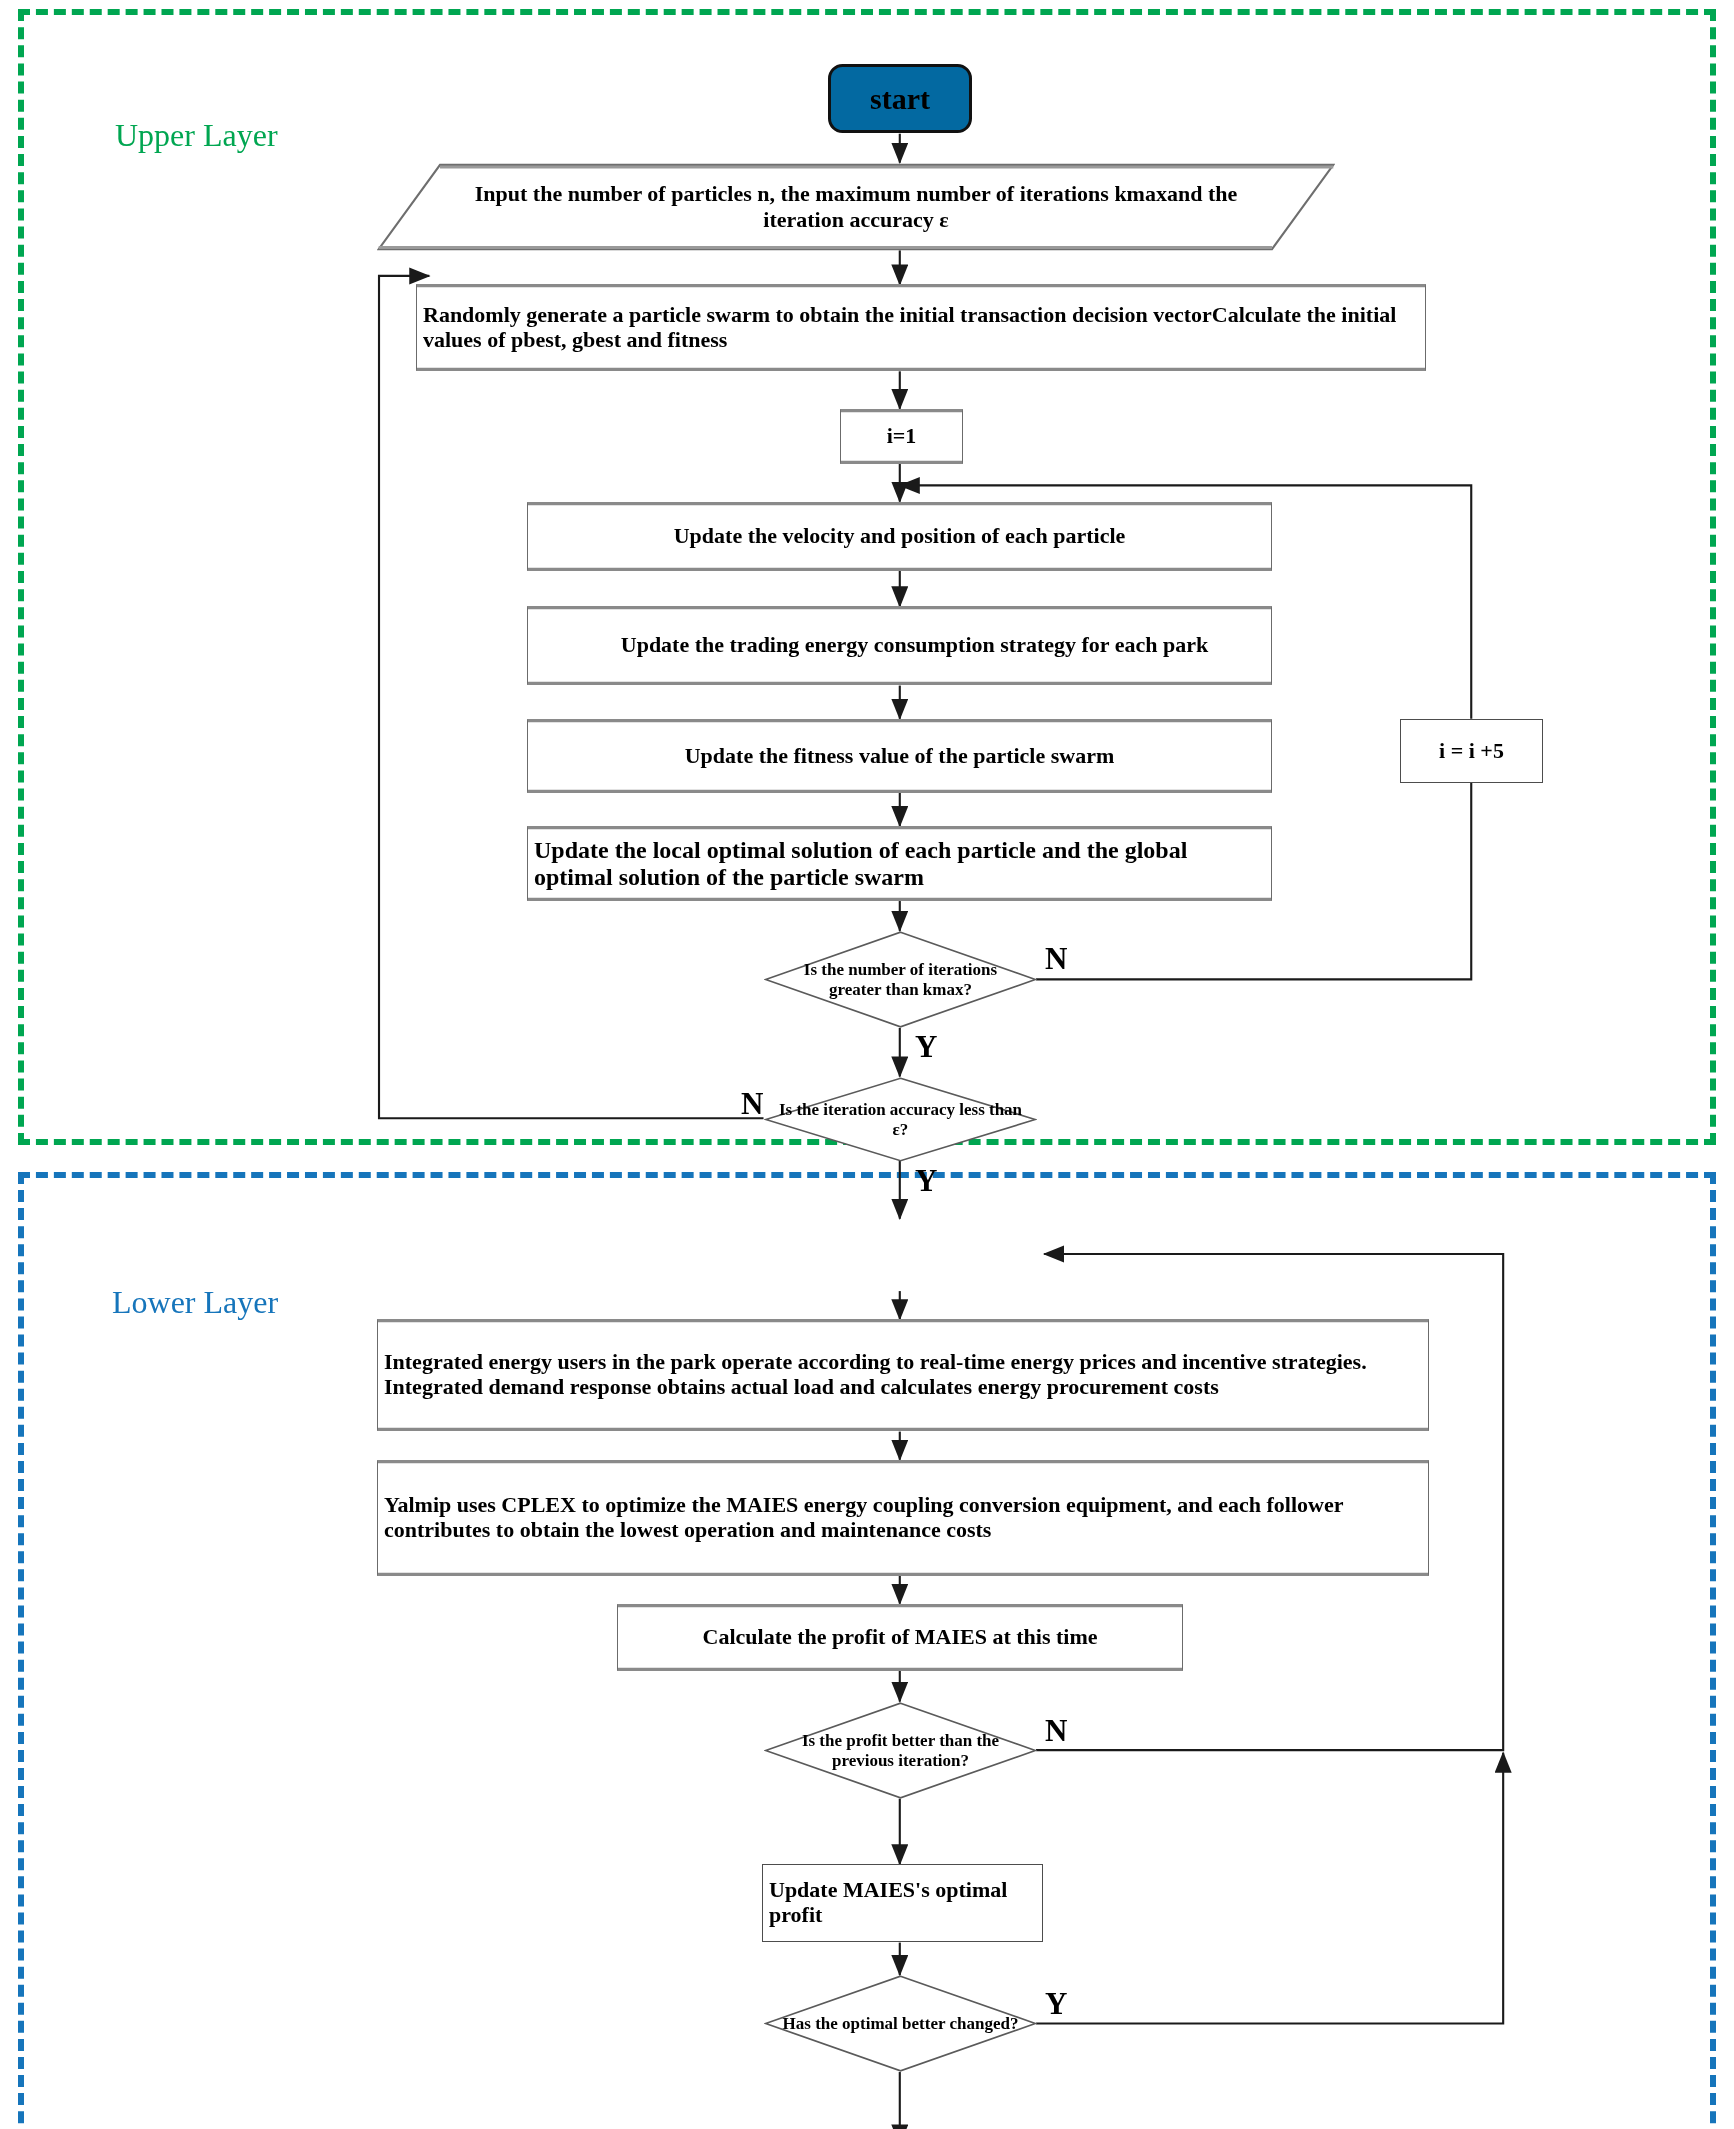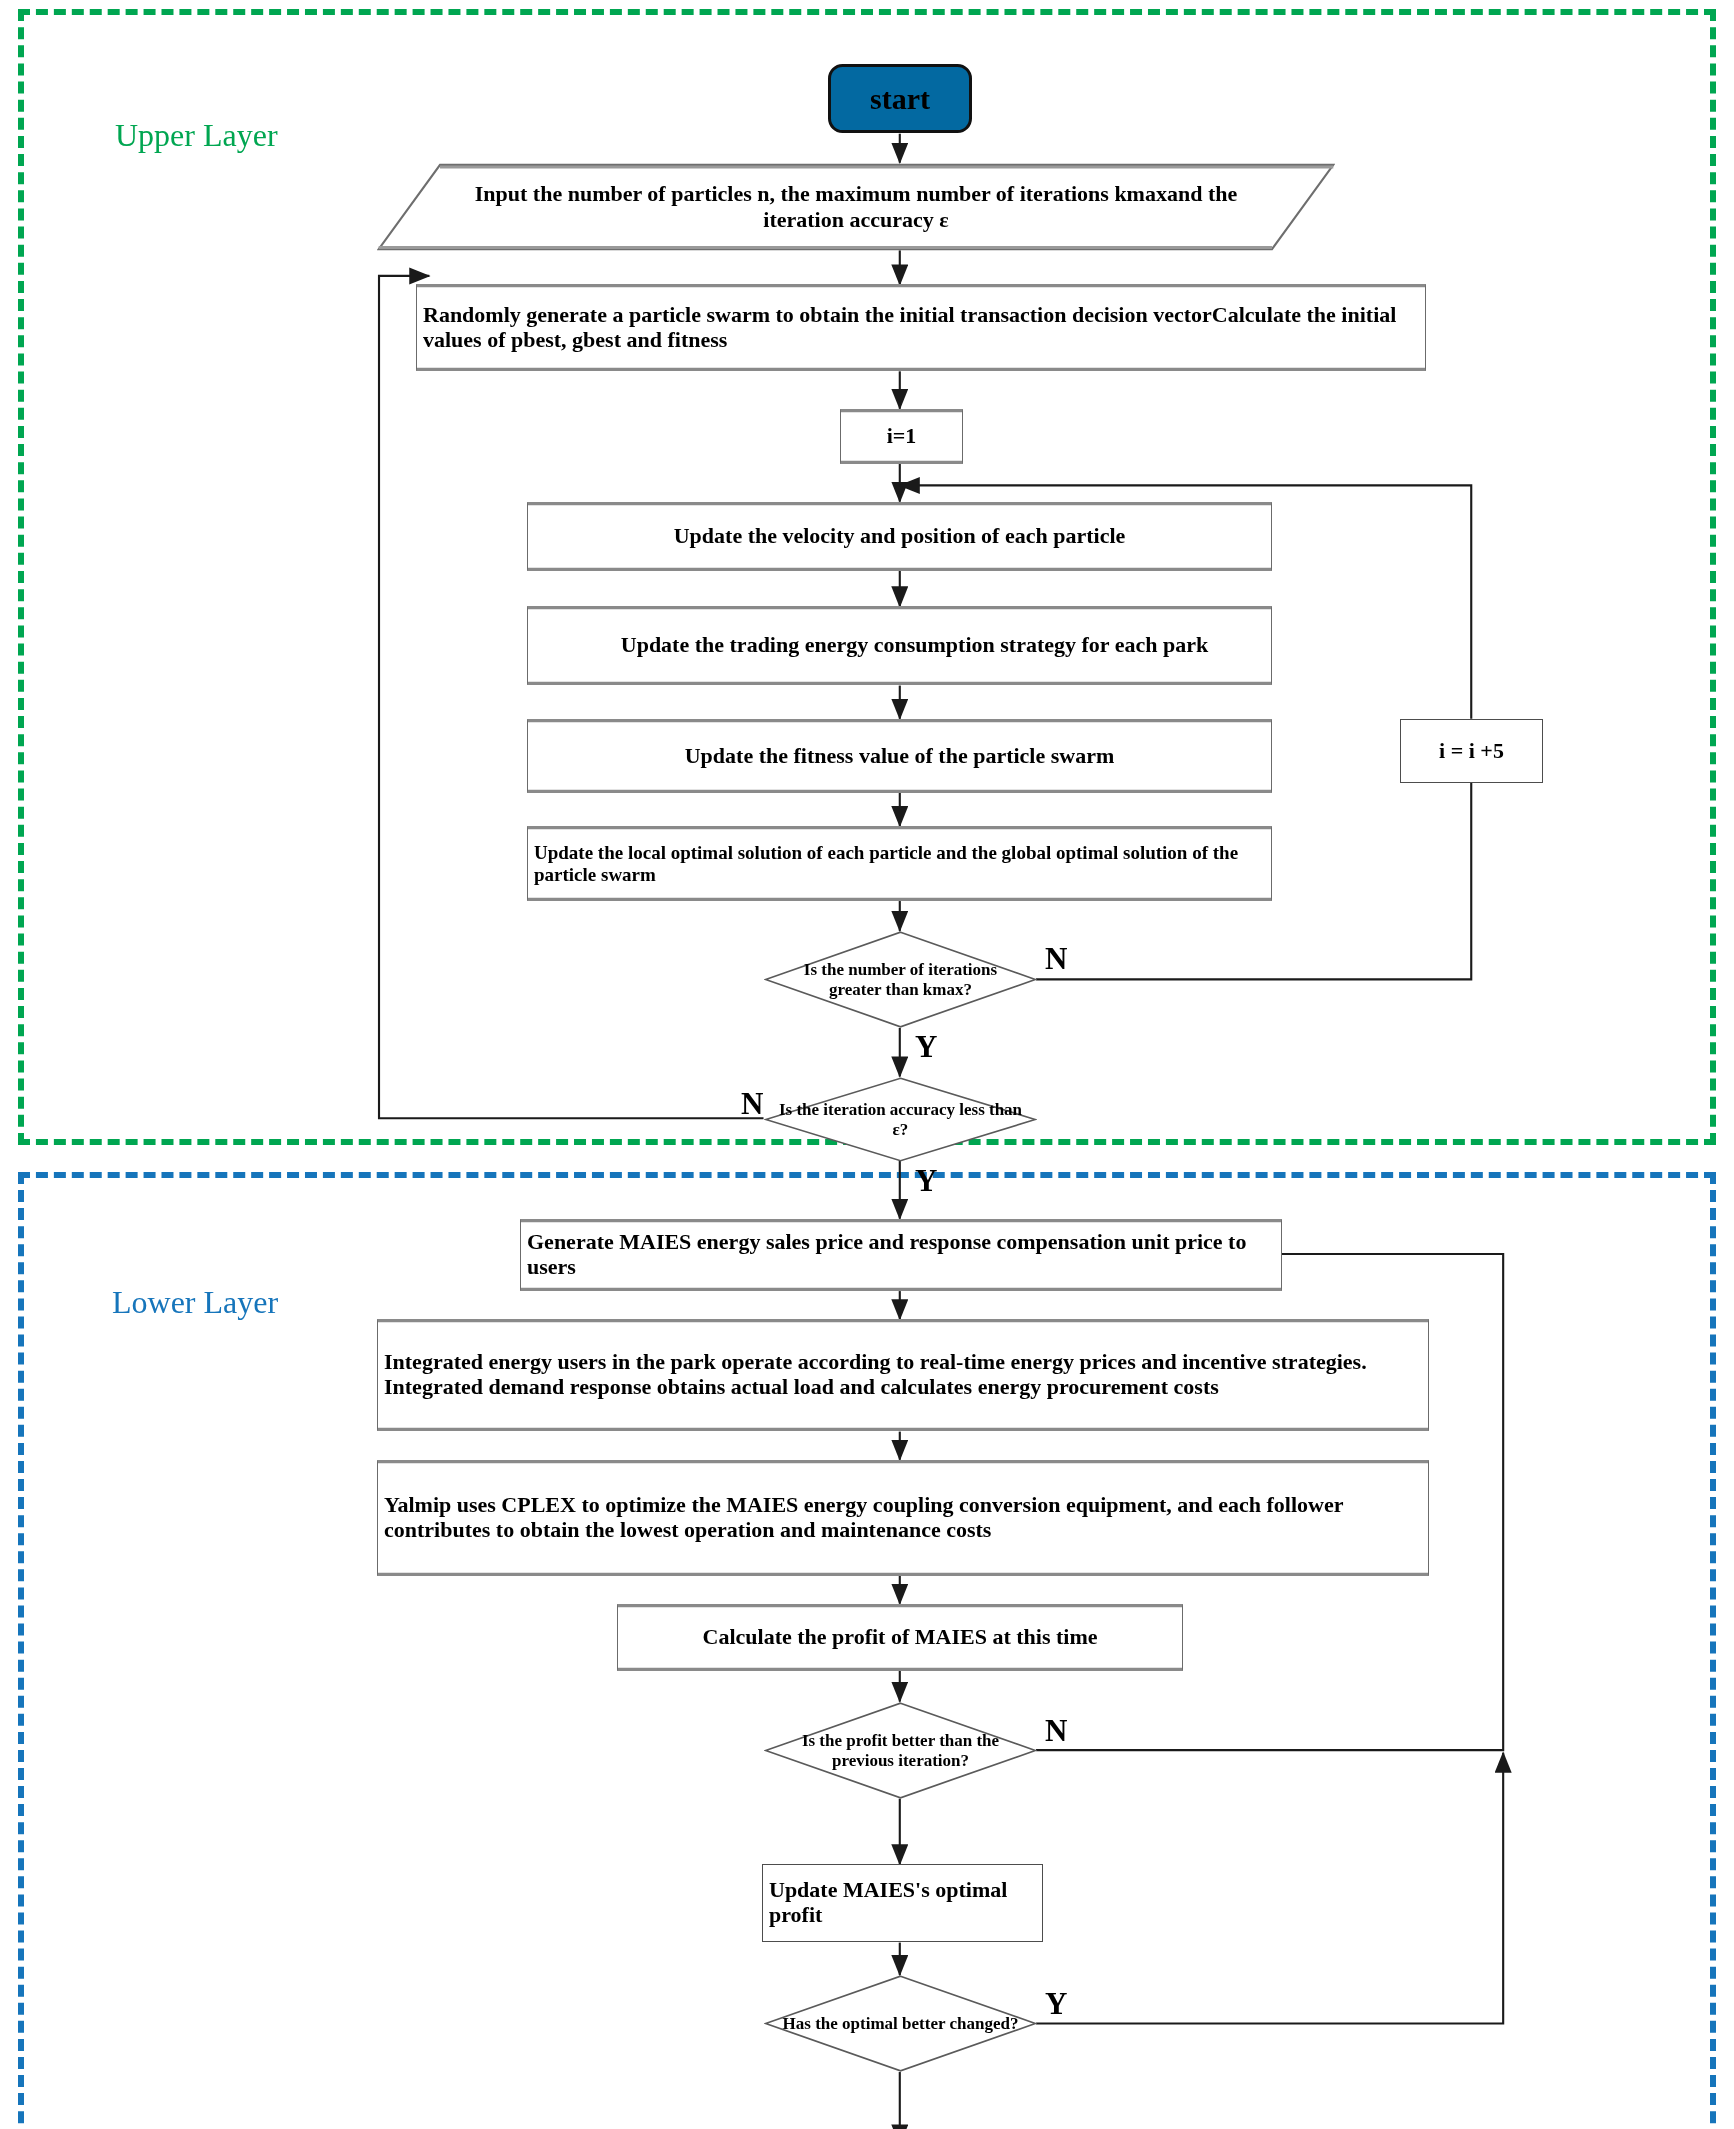--- a/index.html
+++ b/index.html
@@ -161,21 +161,21 @@
   <div class="node shadowed" style="left:416px;top:284px;width:1010px;height:87px;font-size:22px;">Randomly generate a particle swarm to obtain the initial transaction decision vectorCalculate the initial values of pbest, gbest and fitness</div>
 
   <div class="node shadowed" style="left:840px;top:409px;width:123px;height:55px;font-size:22px;">i=1</div>
 
   <div class="node shadowed" style="left:527px;top:502px;width:745px;height:69px;font-size:22px;">Update the velocity and position of each particle</div>
 
   <div class="node shadowed" style="left:527px;top:606px;width:745px;height:79px;font-size:22px;padding-left:36px;">Update the trading energy consumption strategy for each park</div>
 
   <div class="node shadowed" style="left:527px;top:719px;width:745px;height:74px;font-size:22px;">Update the fitness value of the particle swarm</div>
 
-  <div class="node shadowed" style="left:527px;top:826px;width:745px;height:75px;font-size:19px;">Update the local optimal solution of each particle and the global optimal solution of the particle swarm</div>
+  <div class="node shadowed" style="left:527px;top:826px;width:745px;height:75px;font-size:24px;">Update the local optimal solution of each particle and the global optimal solution of the particle swarm</div>
 
   <div class="node plain" style="left:1400px;top:719px;width:143px;height:64px;font-size:22px;">i = i +5</div>
 
   <div class="diamond-wrap" style="left:764px;top:931px;width:273px;height:97px;">
     <svg width="273" height="97" viewBox="0 0 640 228">
       <polygon points="320,3 637,114 320,225 3,114" fill="#ffffff" stroke="#5a5a5a" stroke-width="4"></polygon>
     </svg>
     <div class="diamond-text" style="font-size:17px;">Is the number of iterations greater than kmax?</div>
   </div>
   <div class="branch" style="left:1045px;top:943px;font-size:31px;">N</div>
@@ -183,21 +183,20 @@
 
   <div class="diamond-wrap" style="left:764px;top:1077px;width:273px;height:85px;">
     <svg width="273" height="85" viewBox="0 0 640 200">
       <polygon points="320,3 637,100 320,197 3,100" fill="#ffffff" stroke="#5a5a5a" stroke-width="4"></polygon>
     </svg>
     <div class="diamond-text" style="font-size:17px;">Is the iteration accuracy less than ε?</div>
   </div>
   <div class="branch" style="left:741px;top:1088px;font-size:31px;">N</div>
   <div class="branch" style="left:915px;top:1165px;font-size:31px;">Y</div>
 
-  <div class="node shadowed" style="left:520px;top:1219px;width:762px;height:72px;font-size:22px;">Generate MAIES energy sales price and response compensation unit price to users</div>
 
   <div class="node shadowed" style="left:377px;top:1319px;width:1052px;height:112px;font-size:22px;">Integrated energy users in the park operate according to real-time energy prices and incentive strategies. Integrated demand response obtains actual load and calculates energy procurement costs</div>
 
   <div class="node shadowed" style="left:377px;top:1460px;width:1052px;height:116px;font-size:22px;">Yalmip uses CPLEX to optimize the MAIES energy coupling conversion equipment, and each follower contributes to obtain the lowest operation and maintenance costs</div>
 
   <div class="node shadowed" style="left:617px;top:1604px;width:566px;height:67px;font-size:22px;">Calculate the profit of MAIES at this time</div>
 
   <div class="diamond-wrap" style="left:764px;top:1702px;width:273px;height:97px;">
     <svg width="273" height="97" viewBox="0 0 640 228">
       <polygon points="320,3 637,114 320,225 3,114" fill="#ffffff" stroke="#5a5a5a" stroke-width="4"></polygon>

